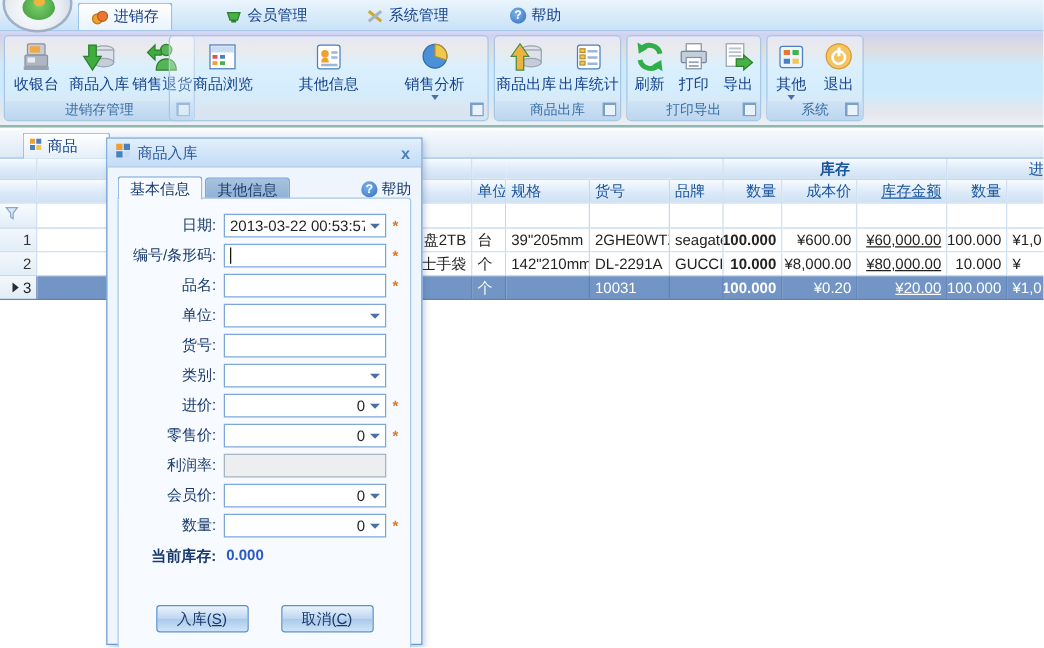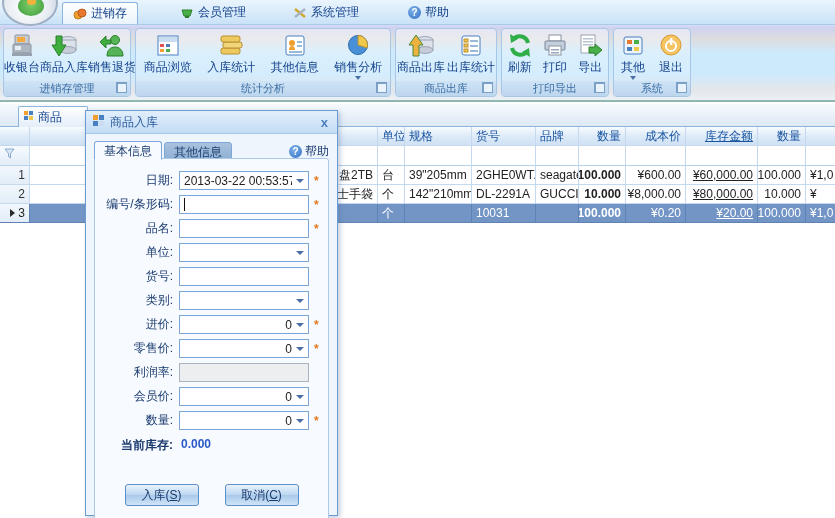--- a/index.html
+++ b/index.html
@@ -136,21 +136,21 @@
             </svg>
         </span>
         <span>系统管理</span>
       </div>
       <div class="apptab" style="left:398px;">
         <span class="qcirc">?</span>
         <span>帮助</span>
       </div>
     </div>
 
-    <div class="rgroup" style="left:3px;width:128px;">
+    <div class="rgroup" style="left:3px;width:153px;">
       <div class="rbtns">
         <div class="rbtn">
           <span class="ic">
             <svg width="28" height="27">
                 <rect x="7" y="3" width="14" height="9" rx="1" fill="#c8ccd4" stroke="#8a93a0"></rect>
                 <rect x="9" y="5" width="8" height="5" fill="#f5a93c"></rect>
                 <rect x="5" y="12" width="18" height="9" rx="1" fill="#aeb6c2" stroke="#8a93a0"></rect>
                 <rect x="7" y="14" width="6" height="4" fill="#e8edf2"></rect>
                 <rect x="4" y="21" width="20" height="3" fill="#97a1af"></rect>
               </svg>
@@ -194,30 +194,20 @@
                 <rect x="12" y="12" width="4" height="3" fill="#4a7fc0"></rect>
                 <rect x="6" y="17" width="4" height="3" fill="#f0a030"></rect>
                 <rect x="12" y="17" width="4" height="3" fill="#49b049"></rect>
               </svg>
           </span>
           <span class="blabel">商品浏览</span>
         </div>
         <div class="rbtn">
           <span class="ic">
             <svg width="28" height="27">
-                <rect x="4" y="16" width="19" height="6" rx="2" fill="#eec95e" stroke="#b89030"></rect>
-                <rect x="6" y="10" width="19" height="6" rx="2" fill="#f2d47a" stroke="#b89030"></rect>
-                <rect x="4" y="4" width="19" height="6" rx="2" fill="#eec95e" stroke="#b89030"></rect>
-              </svg>
-          </span>
-          <span class="blabel">入库统计</span>
-        </div>
-        <div class="rbtn">
-          <span class="ic">
-            <svg width="28" height="27">
                 <rect x="5" y="4" width="18" height="19" rx="2" fill="#fff" stroke="#4a7fc0"></rect>
                 <circle cx="11" cy="11" r="3" fill="#f0a030"></circle>
                 <path d="M8 18c0-3 1.5-4 3-4s3 1 3 4z" fill="#f0a030"></path>
                 <rect x="16" y="9" width="5" height="2" fill="#9ab8d8"></rect>
                 <rect x="16" y="13" width="5" height="2" fill="#9ab8d8"></rect>
                 <rect x="8" y="19" width="13" height="2" fill="#9ab8d8"></rect>
               </svg>
           </span>
           <span class="blabel">其他信息</span>
         </div>
@@ -225,21 +215,20 @@
           <span class="ic">
             <svg width="28" height="27">
                 <circle cx="14" cy="13" r="9.5" fill="#4a90d9" stroke="#2c6aa8"></circle>
                 <path d="M14 13 L14 3.5 A9.5 9.5 0 0 1 23 16 Z" fill="#f0c84a" stroke="#b89030"></path>
               </svg>
           </span>
           <span class="blabel">销售分析</span>
           <span class="ddm"></span>
         </div>
       </div>
-      <div class="rglabel">统计分析</div>
       <div class="launcher"></div>
     </div>
 
     <div class="rgroup" style="left:395px;width:102px;">
       <div class="rbtns">
         <div class="rbtn">
           <span class="ic">
             <svg width="28" height="27">
                 <ellipse cx="18" cy="8" rx="8" ry="3.4" fill="#dde2ea" stroke="#9aa4b2"></ellipse>
                 <rect x="10" y="8" width="16" height="10" fill="#dde2ea" stroke="#9aa4b2"></rect>
@@ -351,20 +340,30 @@
             <rect x="1" y="6" width="4" height="4" fill="#4a7fc0"></rect>
             <rect x="6" y="6" width="4" height="4" fill="#f0c84a"></rect>
           </svg>
       </span>
       <span>商品</span>
     </div>
   </div>
 
   <div id="grid">
 
+    <div class="trow hdr ghdr">
+      <div class="tc cw-num"></div>
+      <div class="tc cw-name"></div>
+      <div class="tc cw-unit" style="border-right-color:transparent"></div>
+      <div class="tc cw-spec" style="border-right-color:transparent"></div>
+      <div class="tc cw-art" style="border-right-color:transparent"></div>
+      <div class="tc cw-brand"></div>
+      <div class="tc" style="width:179px;font-weight:bold;">库存</div>
+      <div class="tc" style="width:77px;border-right:none;justify-content:flex-end;padding-right:0;">进</div>
+    </div>
 
     <div class="trow hdr chdr">
       <div class="tc cw-num"></div>
       <div class="tc cw-name"></div>
       <div class="tc cw-unit">单位</div>
       <div class="tc cw-spec">规格</div>
       <div class="tc cw-art">货号</div>
       <div class="tc cw-brand">品牌</div>
       <div class="tc cw-qty num">数量</div>
       <div class="tc cw-cost num">成本价</div>

